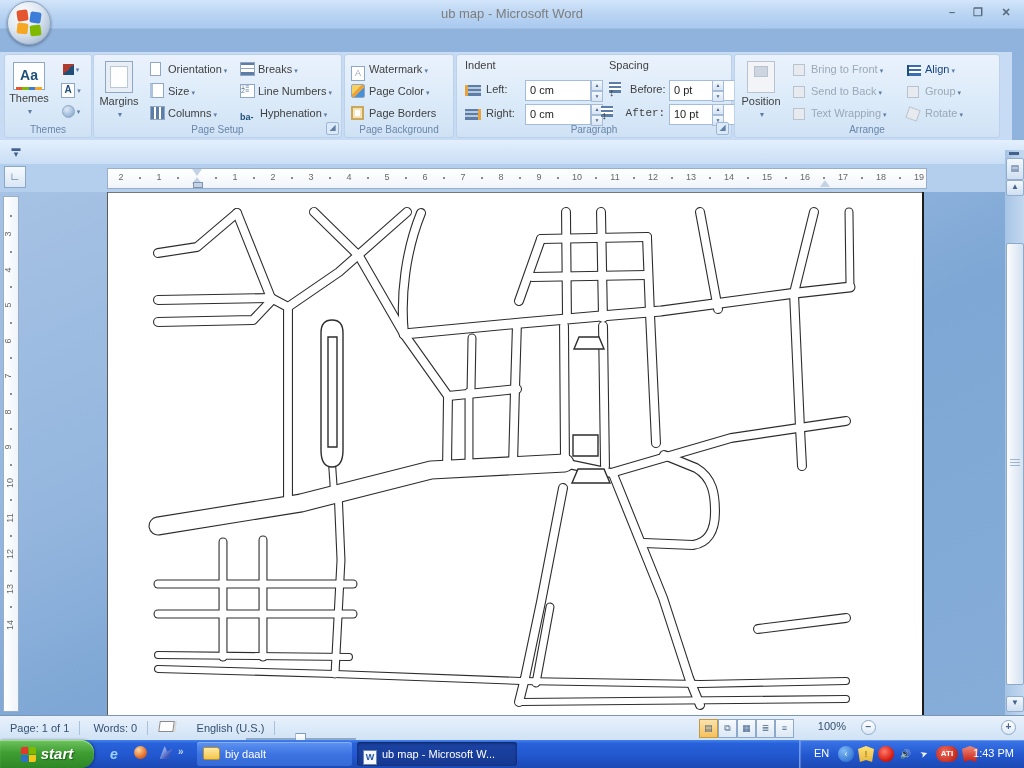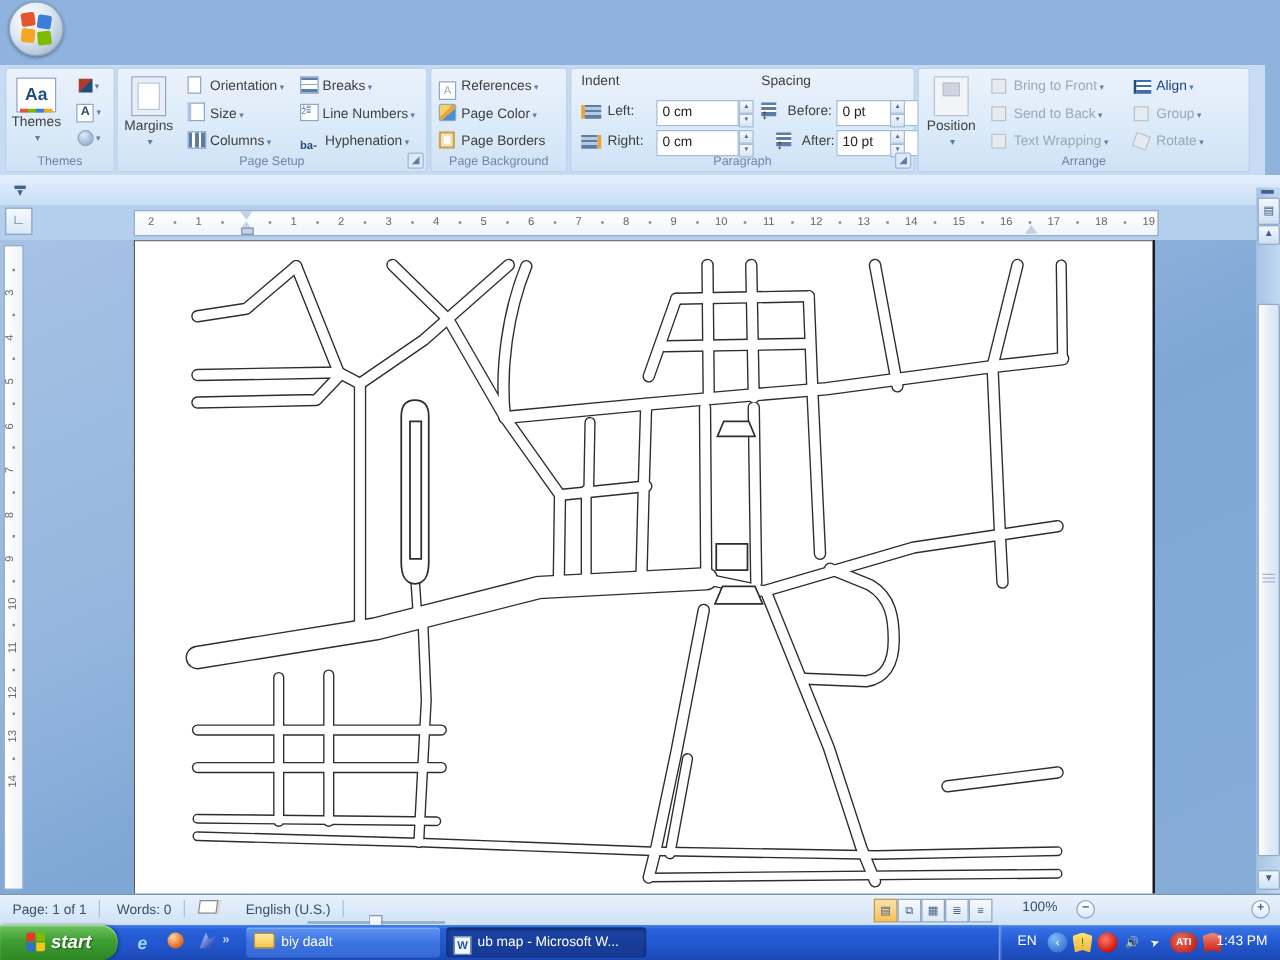--- a/index.html
+++ b/index.html
@@ -77,20 +77,26 @@
   .taskbtn{position:absolute;top:2px;height:24px;border-radius:3px;color:#fff;font-size:11px;line-height:24px;padding-left:6px;box-sizing:border-box;}
   #tray{position:absolute;right:0;top:0;width:224px;height:28px;background:linear-gradient(#3b76e8,#2257cf 55%,#1c49b4);border-left:1px solid #6f9bef;box-shadow:inset 1px 1px 1px rgba(255,255,255,.25);color:#fff;}
   .trayic{position:absolute;top:6px;width:16px;height:16px;border-radius:3px;text-align:center;line-height:16px;font-size:9px;color:#fff;}
   .flag{position:absolute;width:7px;height:7px;}
 </style>
 </head>
 <body>
 
 <div id="screen">
 
+  <div class="abs" id="titlebar">
+    <div id="title-text">ub map - Microsoft Word</div>
+    <div class="abs winbtn" style="right:62px">–</div>
+    <div class="abs winbtn" style="right:36px">❐</div>
+    <div class="abs winbtn" style="right:8px">✕</div>
+  </div>
   <div class="abs" id="orb">
     <div class="orbsq" style="left:9px;top:8px;background:#e4572e;transform:rotate(-8deg)"></div>
     <div class="orbsq" style="left:22px;top:10px;background:#3b7dd8;transform:rotate(8deg)"></div>
     <div class="orbsq" style="left:9px;top:21px;background:#f5a623;transform:rotate(6deg)"></div>
     <div class="orbsq" style="left:22px;top:23px;background:#7fba00;transform:rotate(-6deg)"></div>
   </div>
 
 
   <div class="abs" id="ribbon">
 
@@ -116,21 +122,21 @@
       <div class="sb" style="left:56px;top:26px;"><span class="ic"><span class="icbox" style="width:10px;height:13px;border-left:3px solid #aec4de;"></span></span><span>Size</span><span class="dd">▾</span></div>
       <div class="sb" style="left:56px;top:48px;"><span class="ic"><span style="display:inline-block;width:13px;height:12px;background:repeating-linear-gradient(90deg,#5b7da6 0 3px,#fff 3px 5px);border:1px solid #8fa7c4;"></span></span><span>Columns</span><span class="dd">▾</span></div>
       <div class="sb" style="left:146px;top:4px;"><span class="ic"><span style="display:inline-block;width:13px;height:12px;background:linear-gradient(#5b7da6 2px,#fff 2px 5px,#8fa7c4 5px 6px,#fff 6px 9px,#5b7da6 9px);border:1px solid #8fa7c4;"></span></span><span>Breaks</span><span class="dd">▾</span></div>
       <div class="sb" style="left:146px;top:26px;"><span class="ic"><span style="display:inline-block;width:13px;height:12px;border:1px solid #8fa7c4;background:#fff;color:#5b7da6;font-size:7px;line-height:4px;overflow:hidden;">1≡<br>2≡</span></span><span>Line Numbers</span><span class="dd">▾</span></div>
       <div class="sb" style="left:146px;top:48px;"><span class="ic" style="width:16px;color:#1f4e79;font-size:9px;font-weight:bold;">ba-</span><span>Hyphenation</span><span class="dd">▾</span></div>
       <div class="glabel">Page Setup</div>
       <div class="launcher">◢</div>
     </div>
 
     <div class="group" style="left:344px;width:108px;">
-      <div class="sb" style="left:6px;top:4px;"><span class="ic"><span class="icbox" style="color:#9aa8b8;font-size:9px;line-height:12px;text-align:center;">A</span></span><span>References</span><span class="dd">▾</span></div>
+      <div class="sb" style="left:6px;top:4px;"><span class="ic"><span class="icbox" style="color:#9aa8b8;font-size:9px;line-height:12px;text-align:center;">A</span></span><span>Watermark</span><span class="dd">▾</span></div>
       <div class="sb" style="left:6px;top:26px;"><span class="ic"><span style="display:inline-block;width:12px;height:12px;border-radius:2px;background:linear-gradient(135deg,#f7d060 40%,#e8a33d 40% 60%,#4a90d9 60%);border:1px solid #8fa7c4;"></span></span><span>Page Color</span><span class="dd">▾</span></div>
       <div class="sb" style="left:6px;top:48px;"><span class="ic"><span class="icbox" style="box-shadow:inset 0 0 0 2px #f6e3b4;border:2px solid #c9a85c;width:9px;height:10px;"></span></span><span>Page Borders</span></div>
       <div class="glabel">Page Background</div>
     </div>
 
     <div class="group" style="left:456px;width:274px;">
       <div class="subhead" style="left:8px;top:4px;">Indent</div>
       <div class="sb" style="left:8px;top:24px;">
         <span class="ic"><span style="display:inline-block;width:13px;height:11px;background:linear-gradient(#5b7da6 2px,#b8c9dd 2px 4px,#5b7da6 4px 6px,#b8c9dd 6px 8px,#5b7da6 8px);border-left:3px solid #e8a33d;"></span></span>
         <span>Left:</span>
@@ -154,21 +160,21 @@
       <div class="sb" style="left:152px;top:24px;">
         <span class="ic"><span style="display:inline-block;width:12px;height:11px;background:linear-gradient(#5b7da6 2px,#fff 2px 4px,#5b7da6 4px 6px,#fff 6px 8px,#5b7da6 8px);">↕</span></span>
         <span>Before:</span>
       </div>
       <input class="field abs" style="left: 212px; top: 25px;" value="0 pt">
 
       <span class="spin abs" style="left:254px;top:25px;">
           <div>▲</div>
           <div>▼</div>
         </span>
-      <div class="sb" style="left:164px;top:48px;">
+      <div class="sb" style="left:144px;top:48px;font-family:Liberation Mono, monospace;">
         <span class="ic"><span style="display:inline-block;width:12px;height:11px;background:linear-gradient(#5b7da6 2px,#fff 2px 4px,#5b7da6 4px 6px,#fff 6px 8px,#5b7da6 8px);">↕</span></span>
         <span>After:</span>
       </div>
       <input class="field abs" style="left: 212px; top: 49px;" value="10 pt">
       <span class="spin abs" style="left:254px;top:49px;">
           <div>▲</div>
           <div>▼</div>
         </span>
       <div class="glabel">Paragraph</div>
       <div class="launcher">◢</div>

